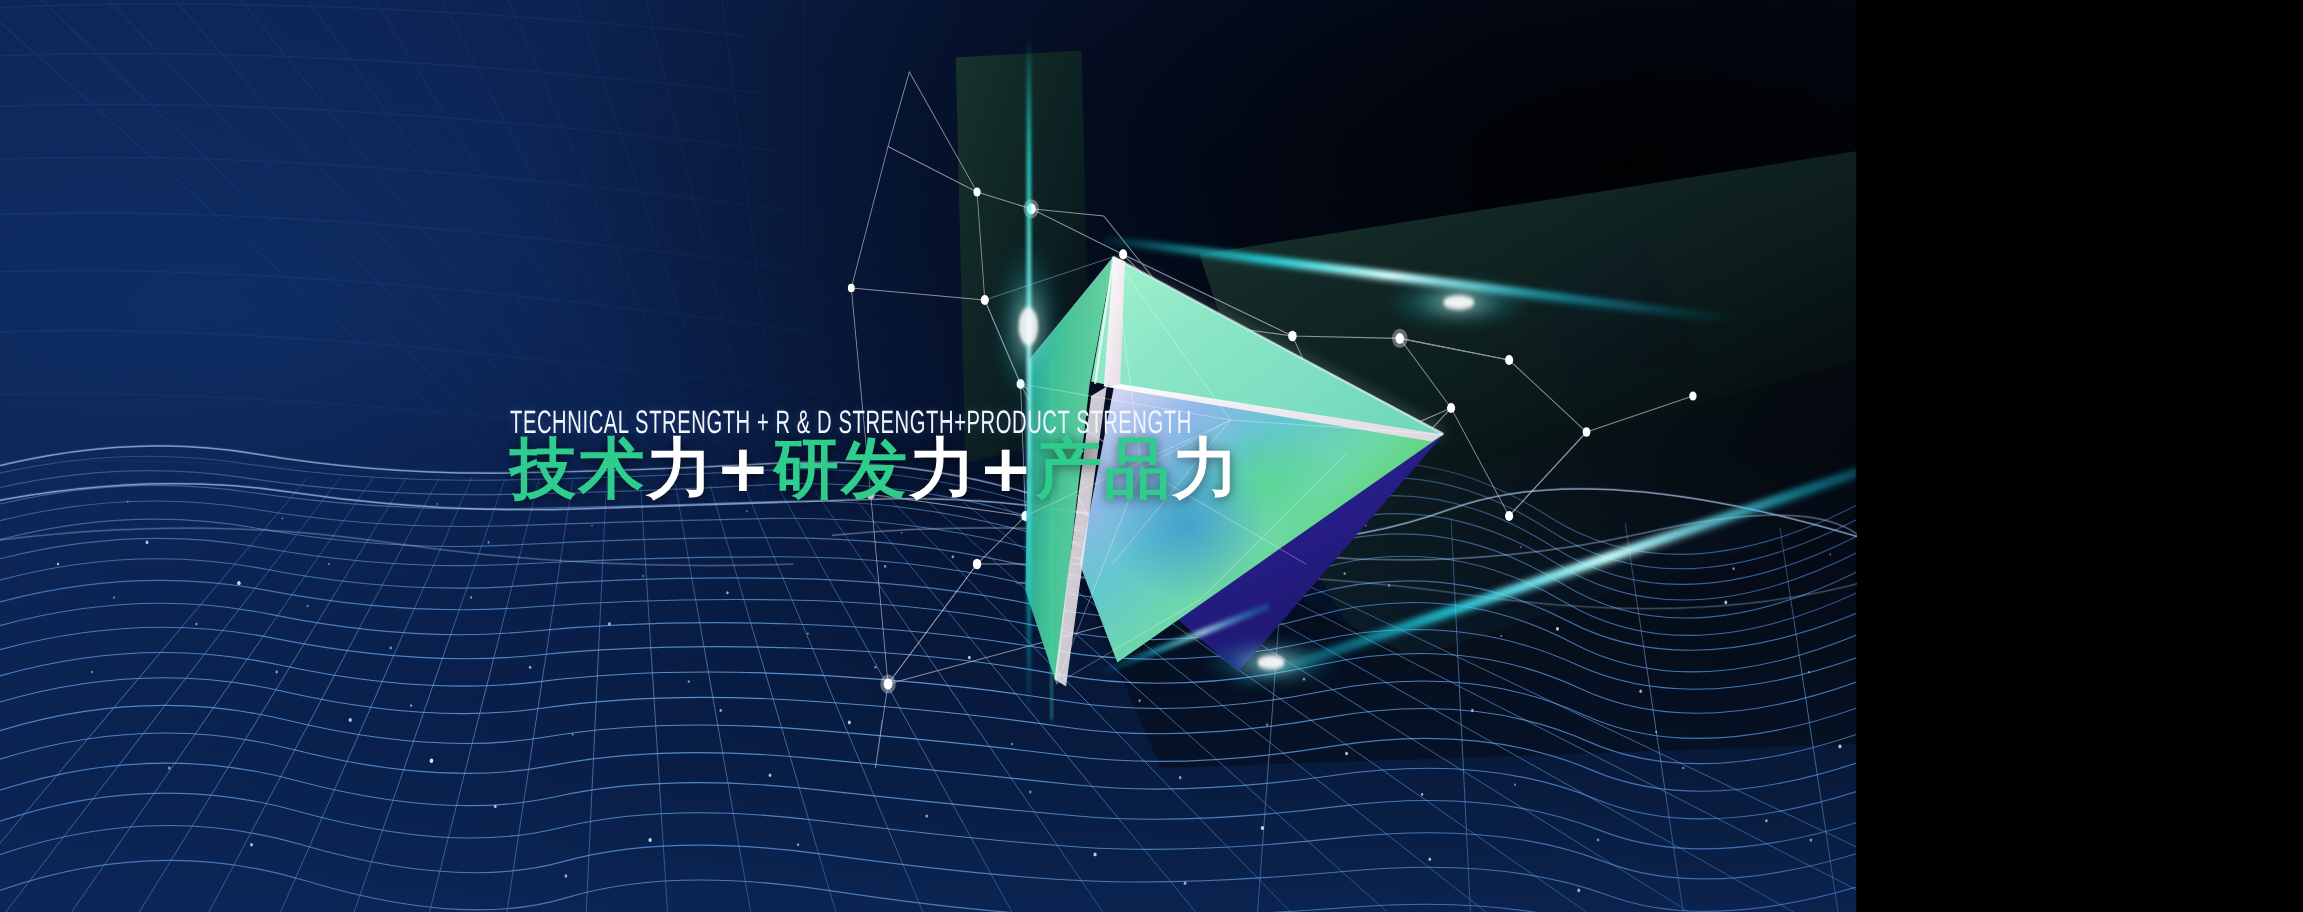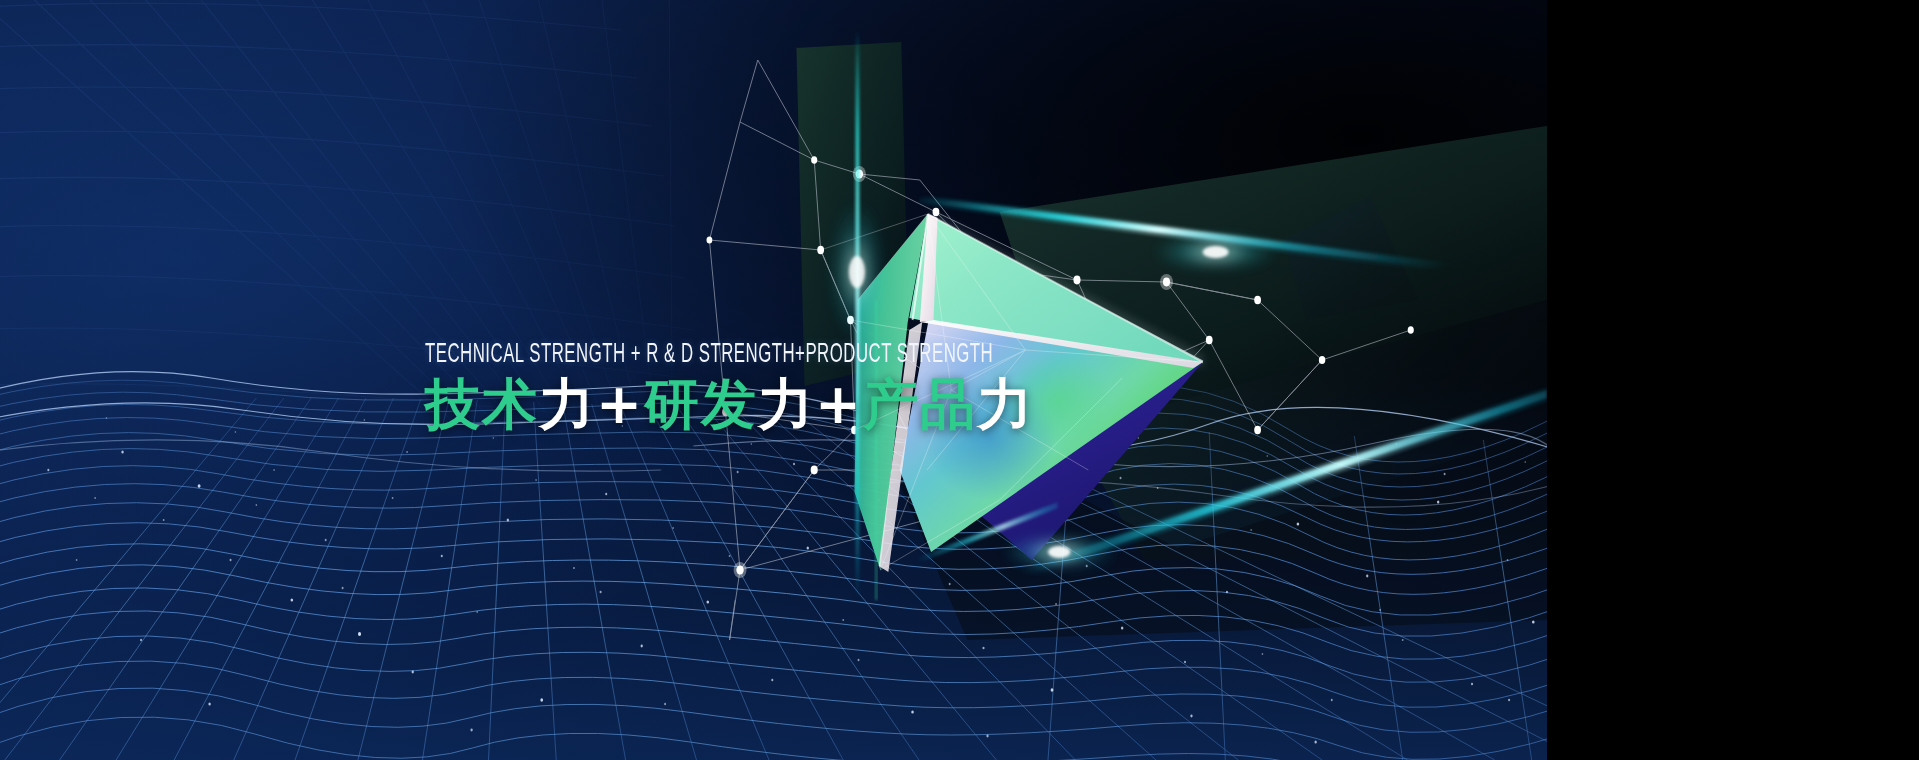--- a/index.html
+++ b/index.html
@@ -28,21 +28,21 @@
     color:#f2f6fb;
     font-weight:400;
     white-space:nowrap;
     transform:scaleX(0.82) scaleY(1.32);
     transform-origin:left top;
     font-family:"Liberation Sans Narrow","Liberation Sans",sans-serif;
     text-shadow:0 0 7px rgba(120,170,255,.28);
     line-height:1;
   }
   #headline{
-    margin-top:14px;
+    margin-top:0;
     font-size:55px;
     font-weight:bold;
     letter-spacing:2px;
     line-height:1.08;
     white-space:nowrap;
     font-family:"DejaVu Sans","Liberation Sans",sans-serif;
     text-shadow:0 2px 10px rgba(0,0,0,.55);
   }
   .g{color:#2ecd8d;}
   .w{color:#ffffff;}

